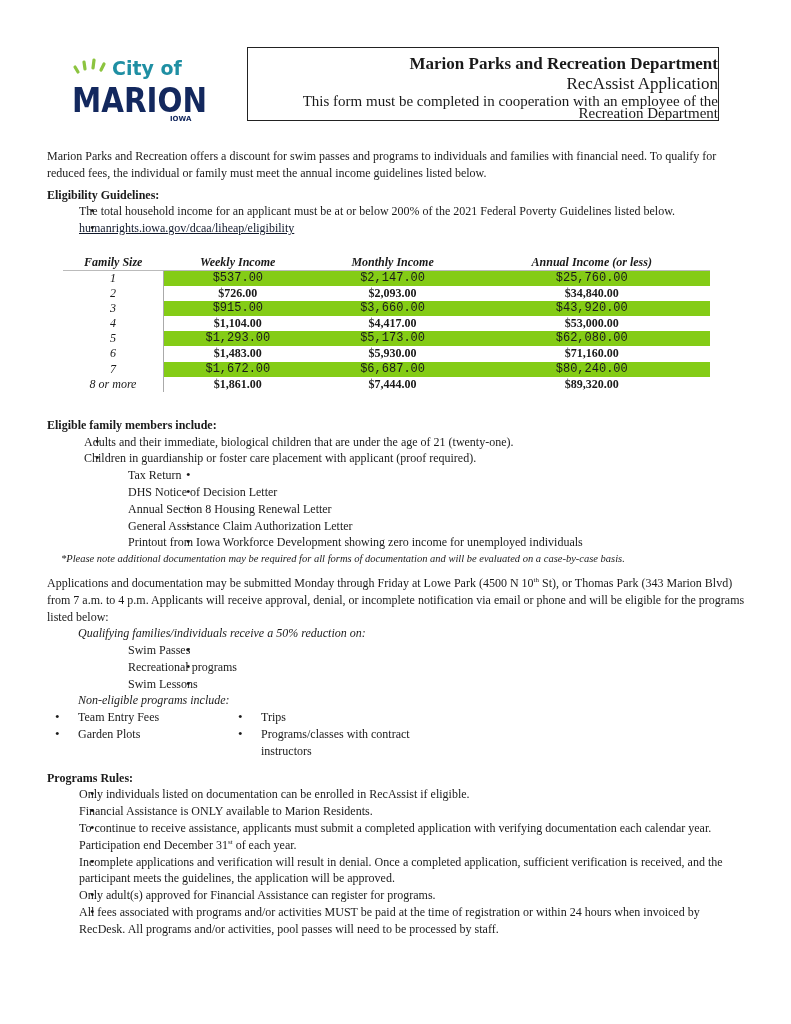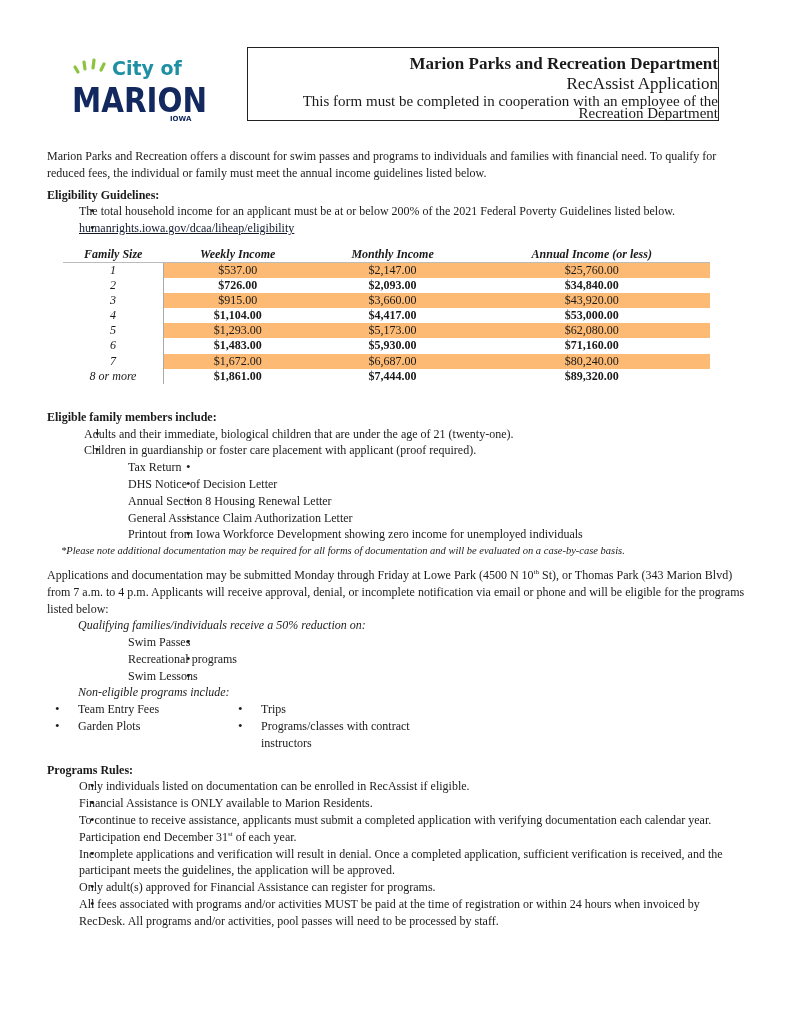--- a/index.html
+++ b/index.html
@@ -24,25 +24,25 @@
   li { position: relative; }
   .bl1 { padding-left: 32px; }
   .bl1 > li::before, .bl2 > li::before, .cols li::before {
     content: "•"; position: absolute; font-size: 13px;
   }
   .bl1 > li::before { left: 11px; }
   .bl2 { padding-left: 81px; }
   .bl2 > li::before { left: 58px; }
   a.link { color: #0f172a; text-decoration: underline; }
 
-  table.income { border-collapse: collapse; margin-left: 16px; margin-top: 10px; width: 647px; font-size: 12px; }
+  table.income { border-collapse: collapse; margin-left: 16px; margin-top: 18px; width: 647px; font-size: 12px; }
   table.income th { font-style: italic; font-weight: bold; padding: 0; line-height: 15px; border-bottom: 1px solid #bbb; }
   table.income td { text-align: center; padding: 0; line-height: 15.1px; }
   table.income td.fs { font-style: italic; width: 100px; border-right: 1px solid #aaa; }
-  table.income tr.shade td.v { background: #fdba74; }
+  table.income tr.shade td.v { background: #84cc16; font-family: Liberation Mono, monospace; }
   table.income tr.bold td.v { font-weight: bold; }
 
   .note { font-style: italic; font-size: 10.5px; padding-left: 14px; }
   .italic-h { font-style: italic; padding-left: 31px; }
   .cols { display: flex; padding-left: 31px; }
   .cols ul { padding-left: 50px; }
   .cols li::before { left: -23px; }
   .col1 { width: 215px; }
   .col2 { width: 183px; }
   .col3 { width: 160px; }

